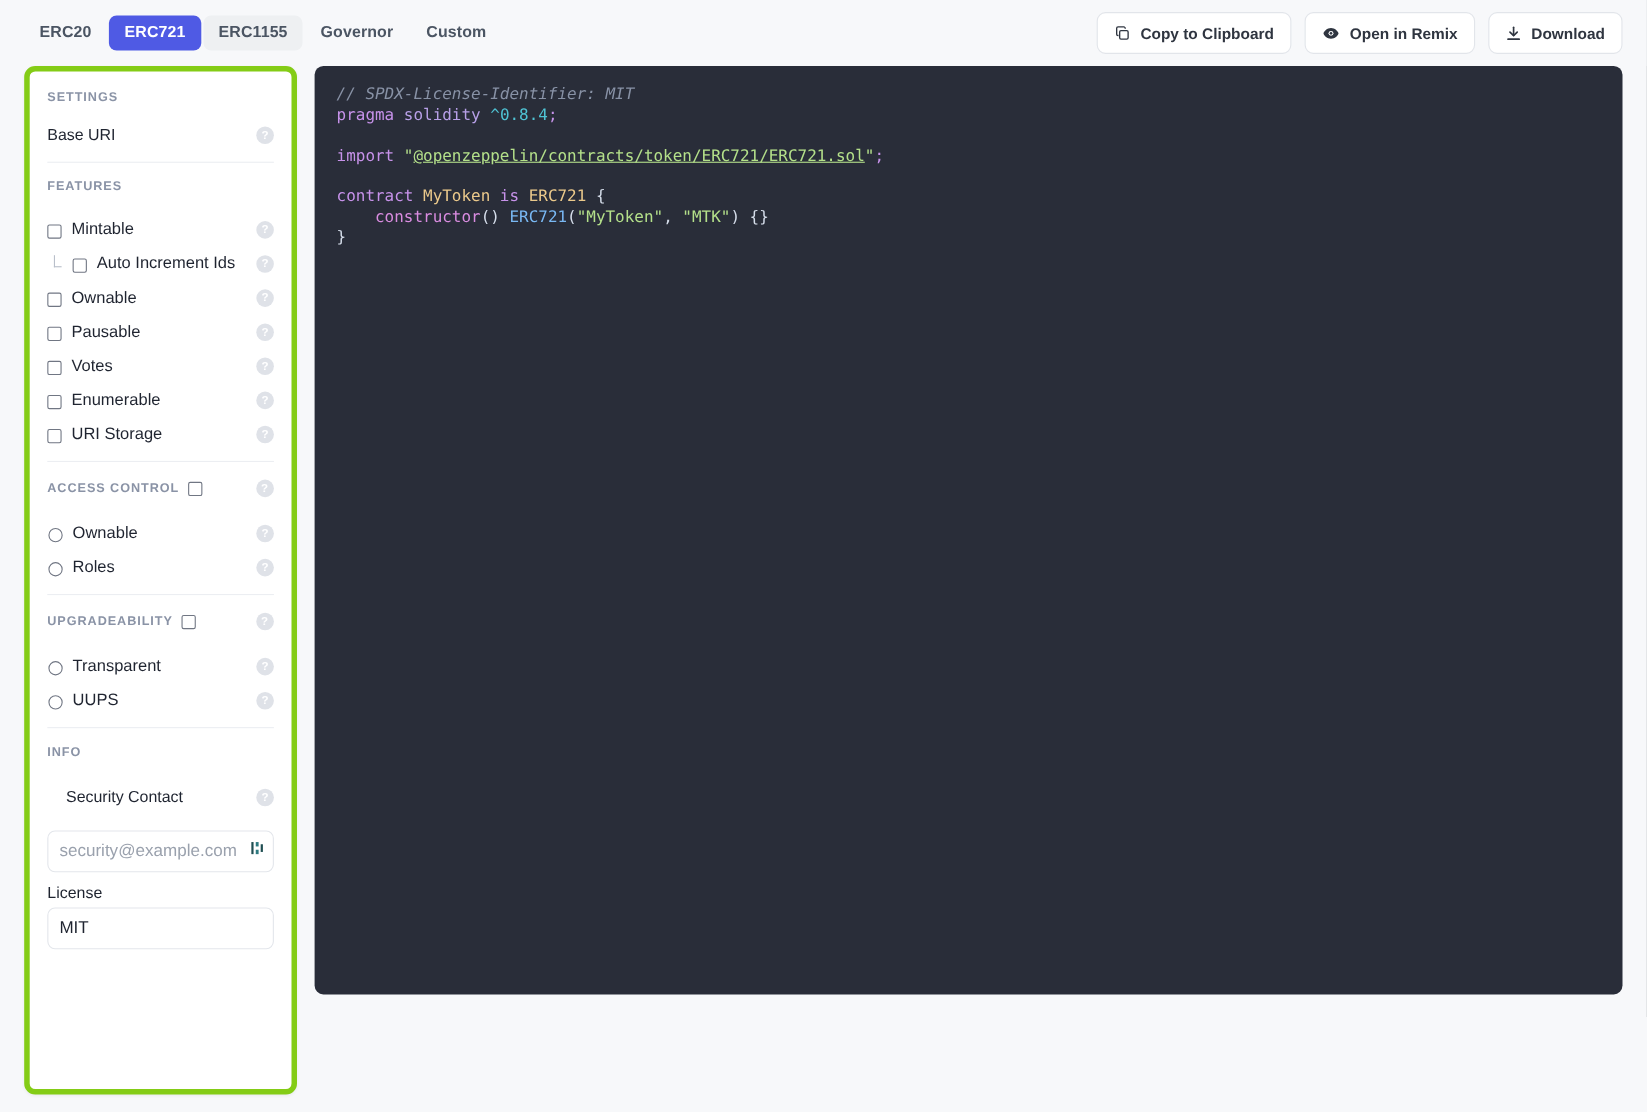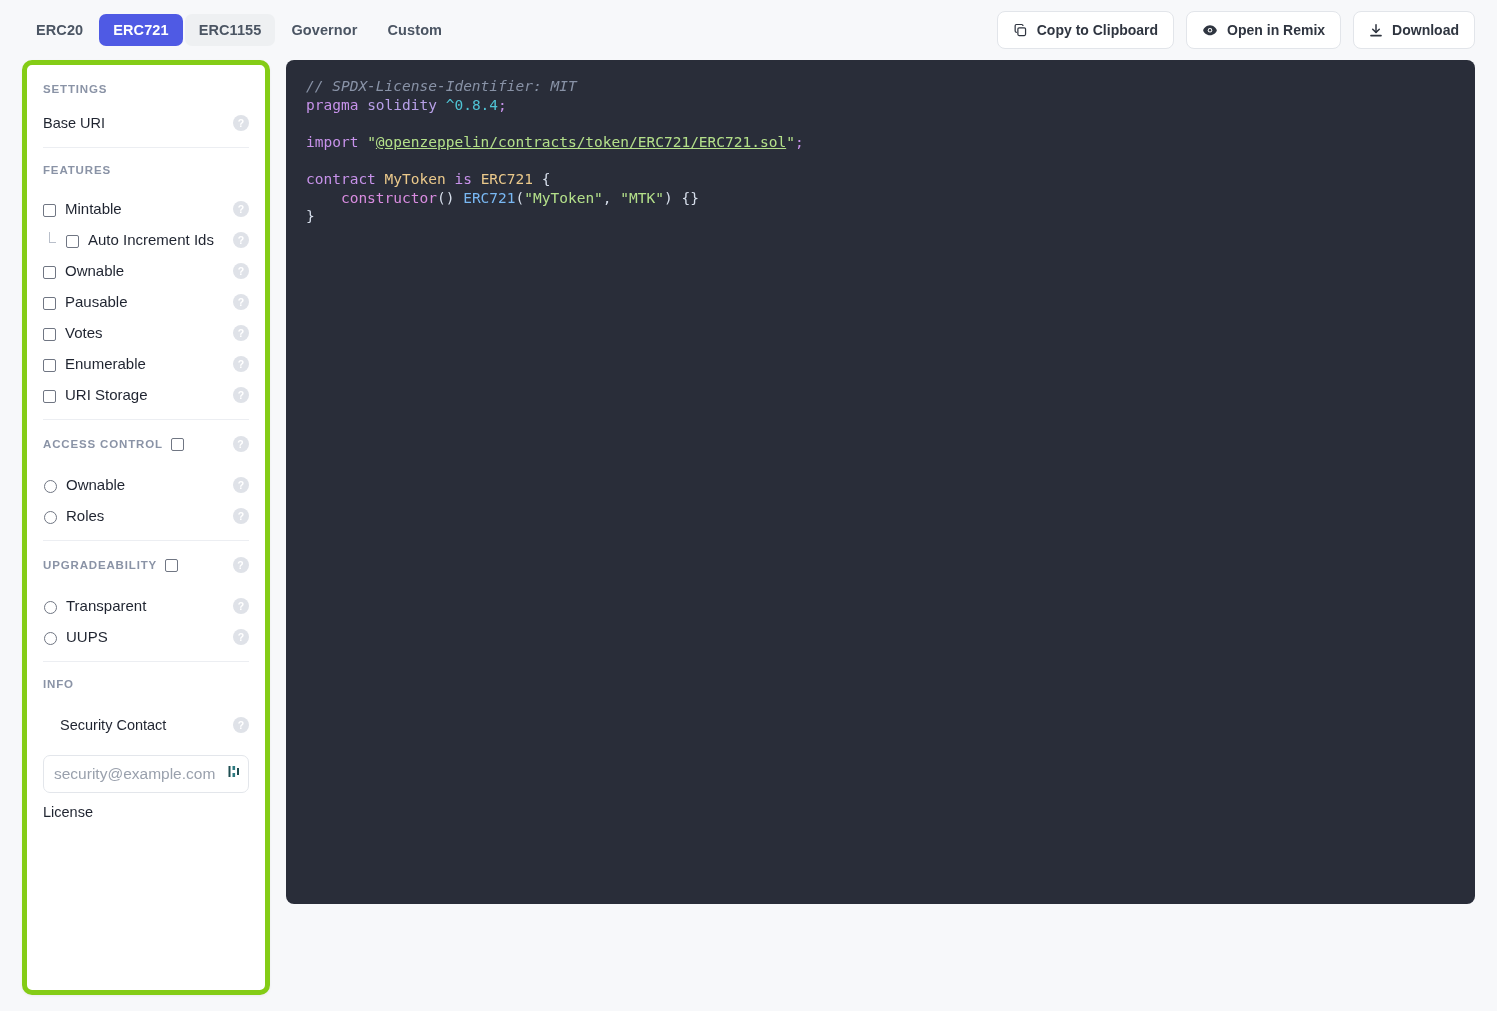--- a/index.html
+++ b/index.html
@@ -419,20 +419,21 @@
           <rect x="4.5" y="1.5" width="2.6" height="4" fill="#2d7a80"></rect>
           <rect x="4.5" y="8.5" width="2.6" height="4" fill="#2d7a80"></rect>
           <rect x="9" y="3.5" width="2" height="7" fill="#1f4e52"></rect>
         </svg>
       </span>
     </div>
 
     <div style="height:11px"></div>
 
     <label class="field-label">License</label>
+    <input class="txt" type="text" value="MIT" style="">
 
   </div>
 
   <div class="code-panel">
 <pre class="code"><span class="c-comment">// SPDX-License-Identifier: MIT</span>
 <span class="c-key">pragma</span> <span class="c-key2">solidity</span> <span class="c-num">^0.8.4</span><span class="c-punc">;</span>
 
 <span class="c-key">import</span> <span class="c-str">"<u>@openzeppelin/contracts/token/ERC721/ERC721.sol</u>"</span><span class="c-punc">;</span>
 
 <span class="c-key">contract</span> <span class="c-type">MyToken</span> <span class="c-key">is</span> <span class="c-type">ERC721</span> <span class="c-plain">{</span>

